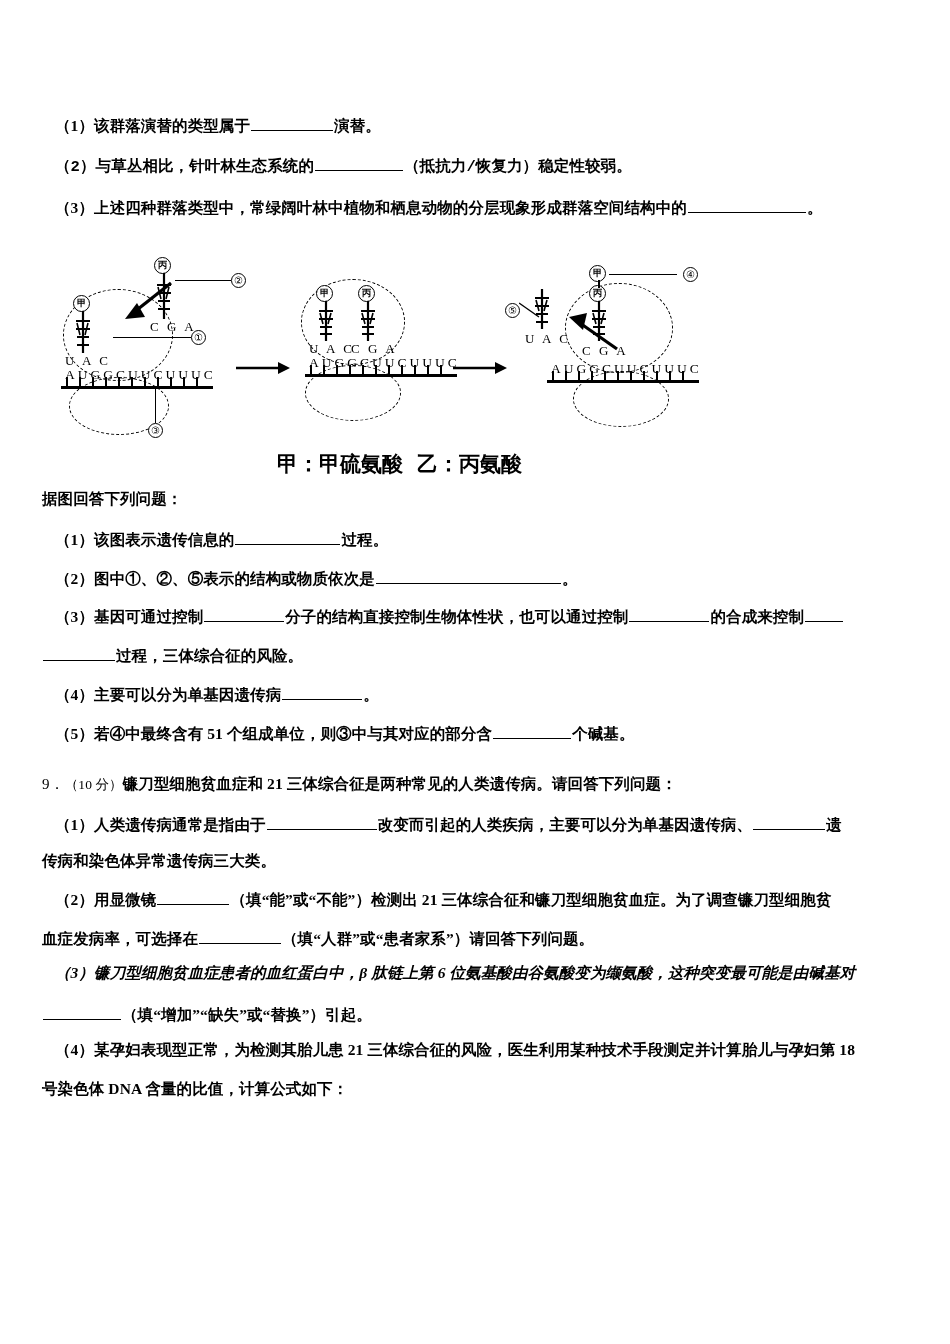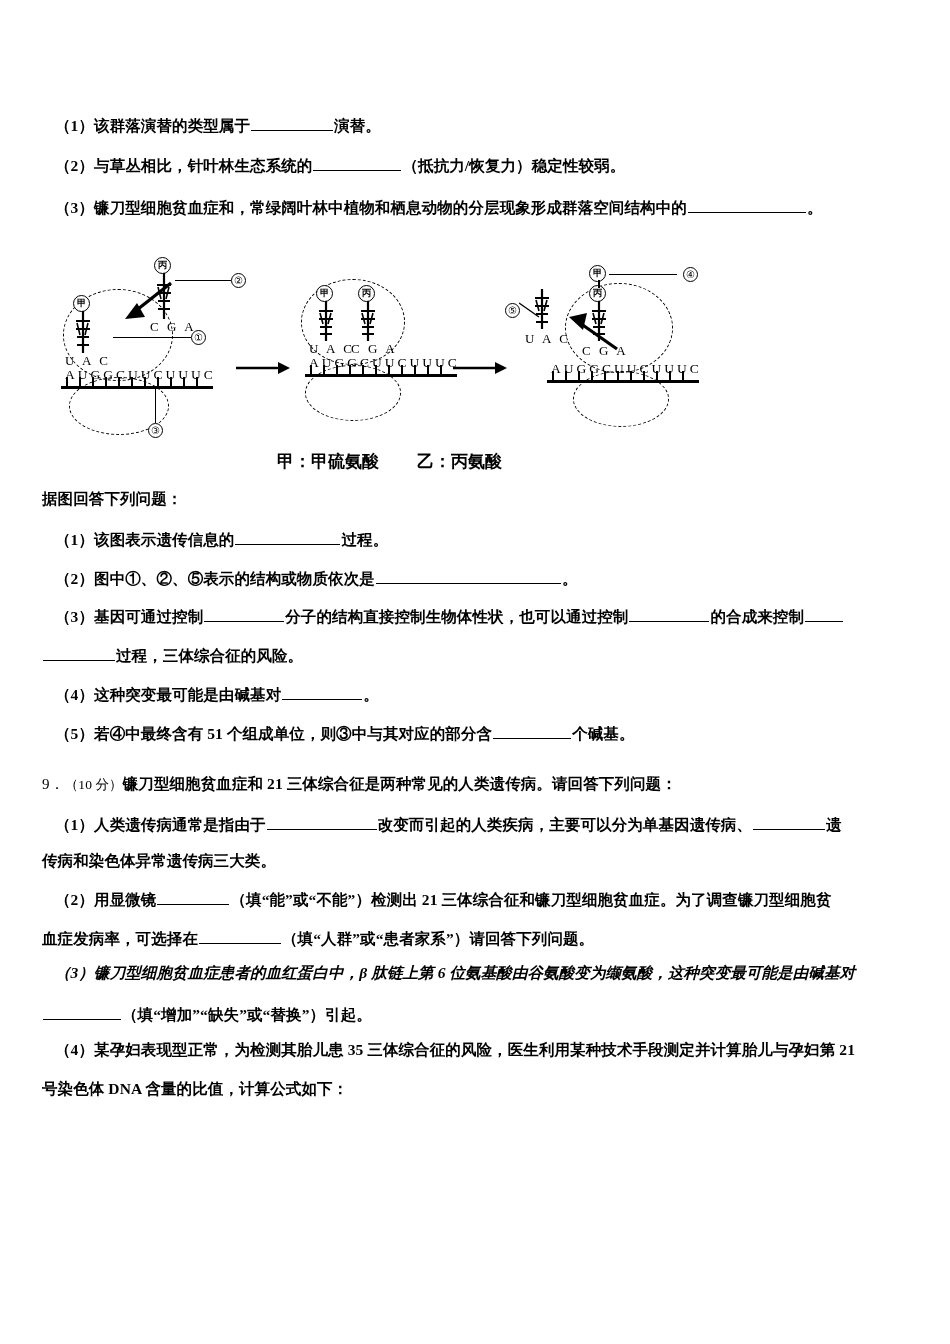--- a/index.html
+++ b/index.html
@@ -120,41 +120,41 @@
     font-family: "Liberation Sans", sans-serif;
     box-sizing: border-box;
     background: #fff;
   }
   .leader { position: absolute; background: #000; height: 1.4px; }
   .leader-v { position: absolute; background: #000; width: 1.4px; }
 
   .bigarrow { position: absolute; }
   .caption {
     position: absolute;
-    font-size: 17px;
+    font-size: 21px;
     font-weight: bold;
     white-space: nowrap;
     font-family: "Liberation Sans", "DejaVu Sans", sans-serif;
   }
 </style>
 </head>
 <body>
 
 <div class="page">
 
   <div class="txt bold" style="left:55px; top:94px;">
     <span>（1）</span><span>该群落演替的类型属于</span><span class="blank" style="width:82px;"></span><span>演替。</span>
   </div>
 
-  <div class="txt bold" style="left:55px; top:134px;">
+  <div class="txt bold" style="left:55px; top:134px;font-family:Liberation Mono, monospace;">
     <span>（2）</span><span>与草丛相比，针叶林生态系统的</span><span class="blank" style="width:88px;"></span><span>（抵抗力/恢复力）稳定性较弱。</span>
   </div>
 
   <div class="txt bold" style="left:55px; top:176px;">
-    <span>（3）</span><span>镰刀型细胞贫血症和，常绿阔叶林中植物和栖息动物的分层现象形成群落空间结构中的</span><span class="blank" style="width:118px;"></span><span>。</span>
+    <span>（3）</span><span>上述四种群落类型中，常绿阔叶林中植物和栖息动物的分层现象形成群落空间结构中的</span><span class="blank" style="width:118px;"></span><span>。</span>
   </div>
 
 
   <div id="figure">
 
     <div class="panel" style="left:0px; width:200px;">
 
       <div class="ribo-top dashed" style="left:8px; top:36px; width:110px; height:92px;"></div>
 
       <div class="ribo-bot dashed" style="left:14px; top:124px; width:100px; height:58px;"></div>
@@ -352,21 +352,21 @@
   </div>
 
   <div class="txt bold" style="left:55px; top:585px;">
     <span>（3）</span><span>基因可通过控制</span><span class="blank" style="width:80px;"></span><span>分子的结构直接控制生物体性状，也可以通过控制</span><span class="blank" style="width:80px;"></span><span>的合成来控制</span><span class="blank" style="width:38px;"></span>
   </div>
   <div class="txt bold" style="left:42px; top:624px;">
     <span class="blank" style="width:72px;"></span><span>过程，三体综合征的风险。</span>
   </div>
 
   <div class="txt bold" style="left:55px; top:663px;">
-    <span>（4）</span><span>这种突变最可能是由碱基对</span><span class="blank" style="width:80px;"></span><span>。</span>
+    <span>（4）</span><span>主要可以分为单基因遗传病</span><span class="blank" style="width:80px;"></span><span>。</span>
   </div>
 
   <div class="txt bold" style="left:55px; top:702px;">
     <span>（5）</span><span>若④中最终含有 51 个组成单位，则③中与其对应的部分含</span><span class="blank" style="width:78px;"></span><span>个碱基。</span>
   </div>
 
   <div class="txt" style="left:42px; top:755px;">
     <span style="font-size:15px;">9．</span><span class="small">（10 分）</span><span class="bold">镰刀型细胞贫血症和 21 三体综合征是两种常见的人类遗传病。请回答下列问题：</span>
   </div>
 
@@ -383,17 +383,17 @@
   </div>
 
   <div class="txt bold" style="left:55px; top:944px;font-style:italic;">
     <span>（3）</span><span>镰刀型细胞贫血症患者的血红蛋白中，β 肽链上第 6 位氨基酸由谷氨酸变为缬氨酸，这种突变最可能是由碱基对</span>
   </div>
   <div class="txt bold" style="left:42px; top:983px;font-family:Liberation Serif, serif;">
     <span class="blank" style="width:78px;"></span><span>（填“增加”“缺失”或“替换”）引起。</span>
   </div>
 
   <div class="txt bold" style="left:55px; top:1021px;">
-    <span>（4）</span><span>某孕妇表现型正常，为检测其胎儿患 35 三体综合征的风险，医生利用某种技术手段测定并计算胎儿与孕妇第 21</span>
+    <span>（4）</span><span>某孕妇表现型正常，为检测其胎儿患 21 三体综合征的风险，医生利用某种技术手段测定并计算胎儿与孕妇第 18</span>
   </div>
   <div class="txt bold" style="left:42px; top:1060px;">号染色体 DNA 含量的比值，计算公式如下：</div>
 
 </div>
 
 </body></html>

